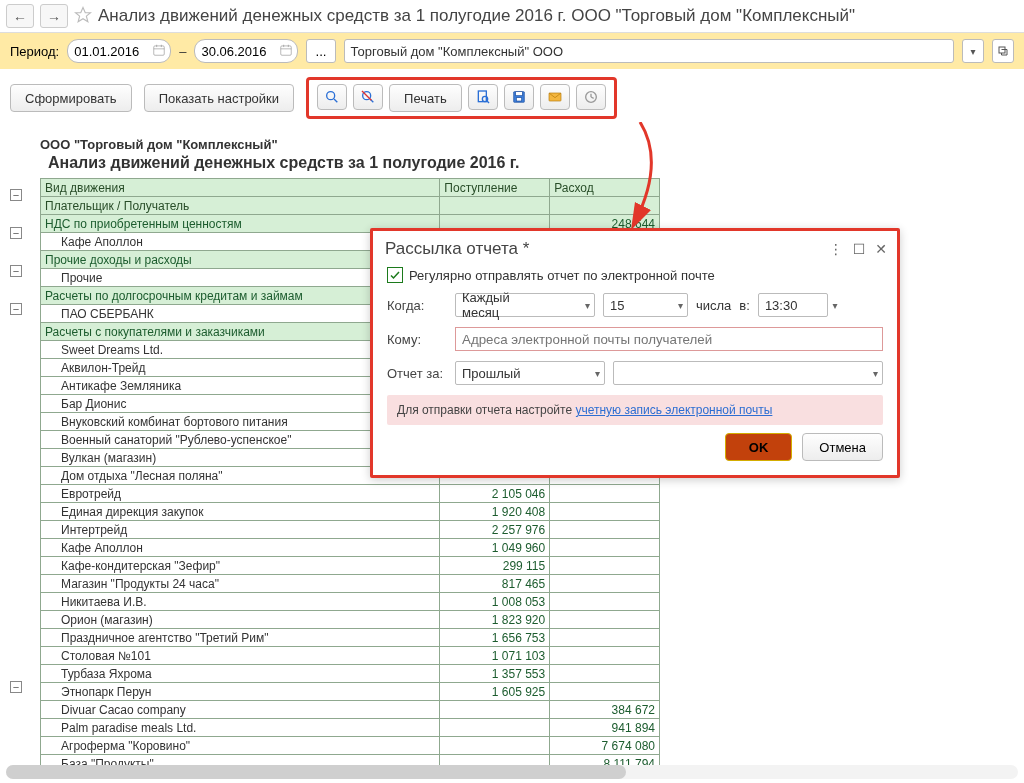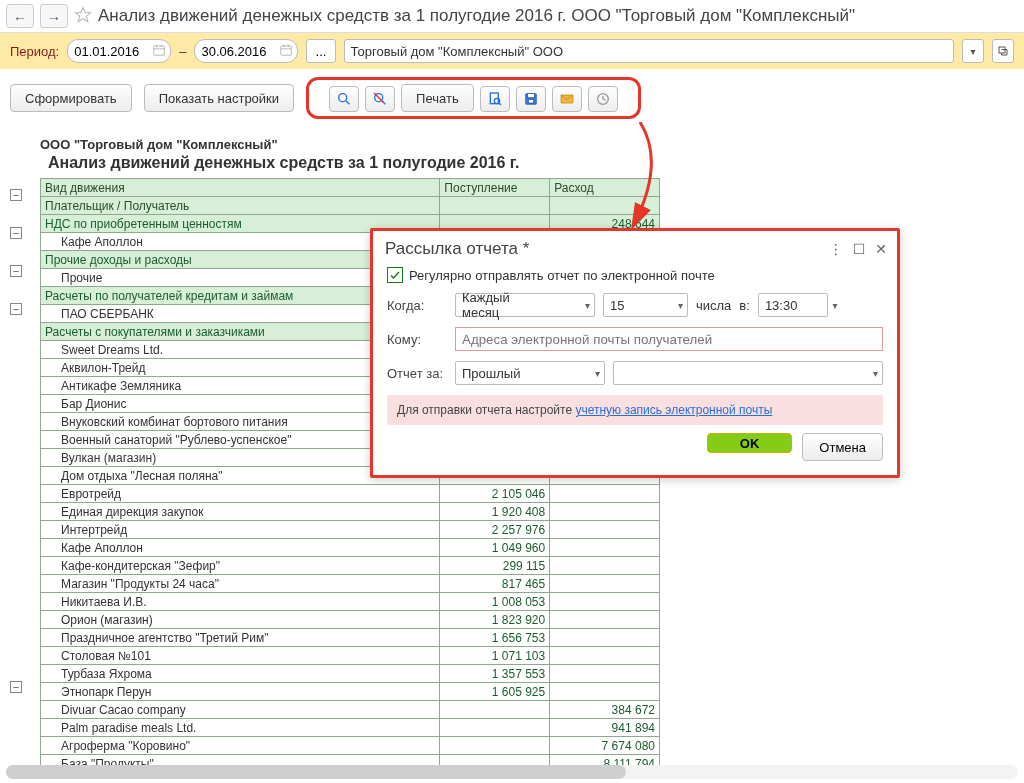--- a/index.html
+++ b/index.html
@@ -31,21 +31,21 @@
     border-radius:3px;
   }
   .star-icon svg { width:18px; height:18px; fill:none; stroke:#bbb; stroke-width:1.5;}
   .title { font-size: 17px; color: #444; }
   .period-bar {
     background: #ffeaa5;
     padding: 6px 10px;
     display:flex; align-items:center; gap:8px;
     font-size:13px;
   }
-  .period-bar label { color:#7f1d1d; }
+  .period-bar label { color:#000000; }
   .input-date {
     background:#fff; border:1px solid #bbb; border-radius:11px;
     display:flex; align-items:center; padding:2px 4px; height:24px;
   }
   .input-date input {
     border:none; outline:none; width:80px; font-size:13px; background:transparent;
   }
   .cal-icon svg { width:14px; height:14px; stroke:#888; fill:none;}
   .ellipsis-btn {
     border:1px solid #bbb; background:#fff; height:24px; padding:0 8px; border-radius:3px; cursor:pointer;
@@ -61,22 +61,22 @@
   .action-row {
     display:flex; align-items:center; gap:12px;
     padding:8px 10px;
   }
   .action-btn {
     border:1px solid #bbb; background:linear-gradient(#fefefe,#ededed);
     height:28px; padding:0 14px; border-radius:4px; cursor:pointer; font-size:13px; color:#333;
     display:flex; align-items:center; justify-content:center;
   }
   .toolbar-highlight {
-    border:3px solid #e2372a; border-radius:12px; padding:4px 20px;
-    display:flex; align-items:flex-end; gap:6px;
+    border:3px solid #e2372a; border-radius:4px; padding:4px 8px;
+    display:flex; align-items:flex-start; gap:6px;
     position:relative;
   }
   .tb-icon-btn {
     width:30px; height:26px; border:1px solid #bbb; background:linear-gradient(#fefefe,#ededed);
     border-radius:4px; display:flex; align-items:center; justify-content:center; cursor:pointer;
   }
   .tb-icon-btn svg { width:16px; height:16px; }
   .report-body {
     padding: 4px 20px 0 10px;
     position:relative;
@@ -143,21 +143,21 @@
   .text-input {
     border:1px solid #d99; border-bottom:1px solid #d99; height:24px; padding:0 6px; flex:1;
     color:#b08888; font-style:normal; background:#fff;
   }
   .warn-row {
     background:#f9dfe0; padding:8px 10px; font-size:12px; color:#444; border-radius:2px;
   }
   .warn-row a { color:#2d6ed2; text-decoration:underline; cursor:pointer;}
   .dialog-footer { display:flex; justify-content:flex-end; gap:10px; padding:0 14px 10px 14px;}
   .btn-ok {
-    background:#84cc16; border:1px solid #d4ad00; border-radius:4px; height:20px; padding:0 32px;
+    background:#c2410c; border:1px solid #d4ad00; border-radius:4px; height:28px; padding:0 23px;
     font-weight:bold; cursor:pointer; font-size:13px;
   }
   .btn-cancel {
     background:linear-gradient(#fefefe,#ededed); border:1px solid #bbb; border-radius:4px; height:28px; padding:0 16px;
     cursor:pointer; font-size:13px;
   }
   .arrow {
     position:absolute;
     left:610px; top:122px;
     z-index:5;
@@ -324,21 +324,21 @@
           <td class="group">Прочие доходы и расходы</td>
           <td class="num group"></td>
           <td class="num group"></td>
         </tr>
         <tr>
           <td class="child">Прочие</td>
           <td class="num"></td>
           <td class="num"></td>
         </tr>
         <tr>
-          <td class="group">Расчеты по получателей кредитам и займам</td>
+          <td class="group">Расчеты по долгосрочным кредитам и займам</td>
           <td class="num group"></td>
           <td class="num group"></td>
         </tr>
         <tr>
           <td class="child">ПАО СБЕРБАНК</td>
           <td class="num"></td>
           <td class="num"></td>
         </tr>
         <tr>
           <td class="group">Расчеты с покупателями и заказчиками</td>

